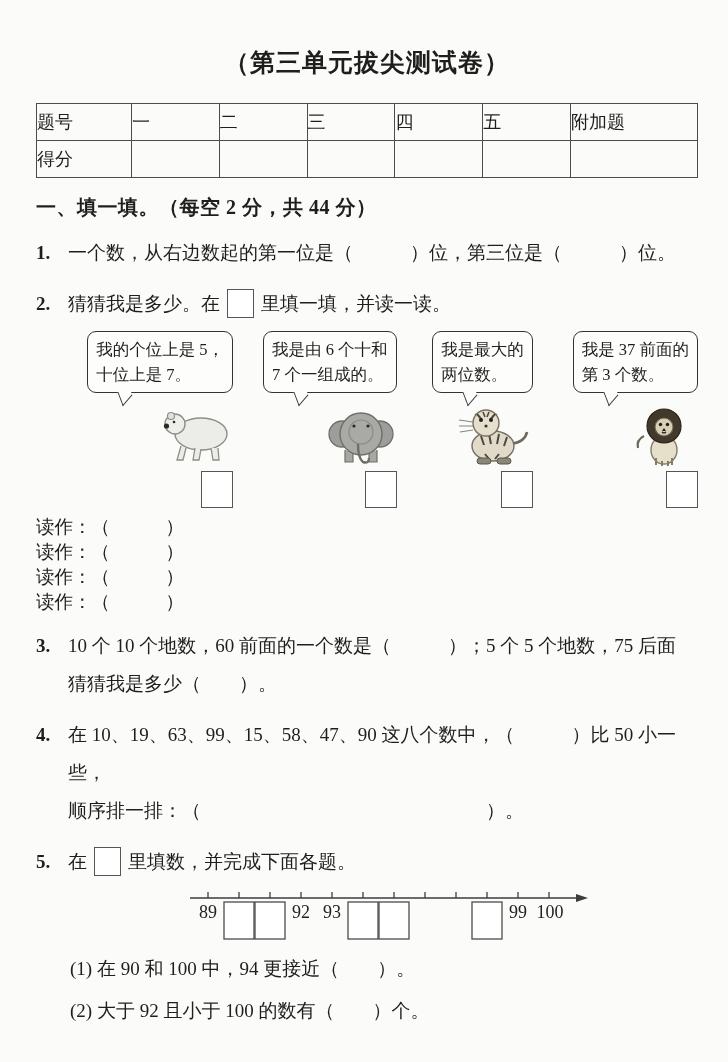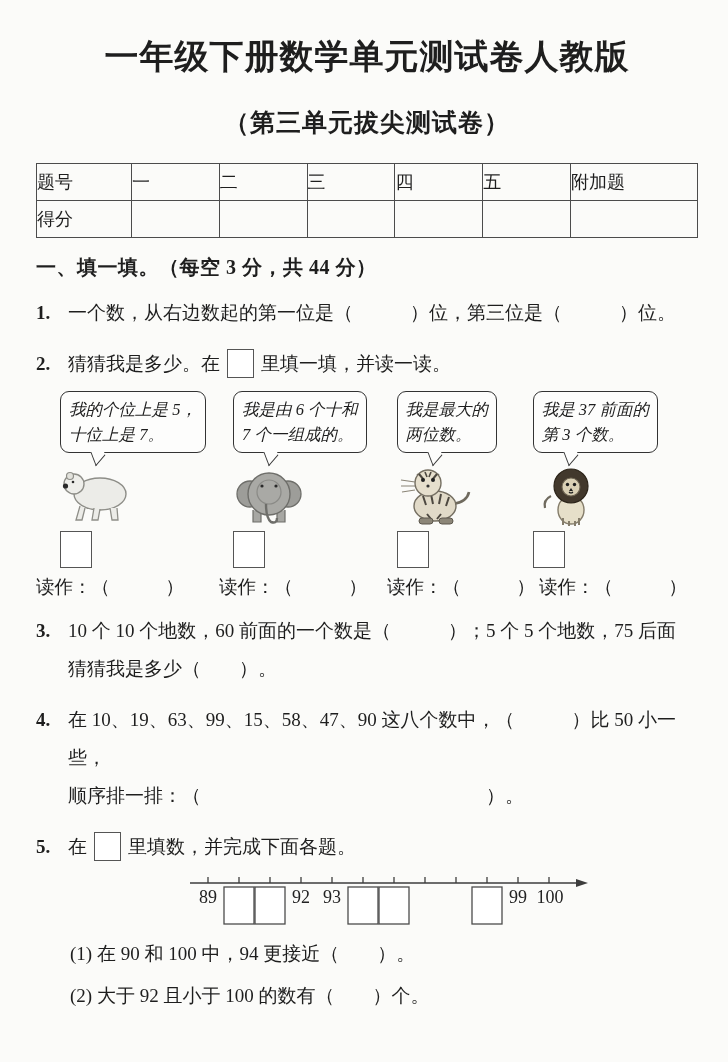--- a/index.html
+++ b/index.html
@@ -17,44 +17,43 @@
   td.wide { width:127px; }
   td.first { width:95px; }
   
   .section-head { font-size:20px; font-weight:bold; margin-top:16px; letter-spacing:.5px; }
   .q { display:flex; margin-top:13px; font-size:19px; line-height:38px; }
   .qnum { font-weight:bold; width:32px; flex:0 0 32px; }
   .qbody { flex:1; }
   .inline-box { display:inline-block; width:27px; height:29px; border:1.2px solid #555; vertical-align:-8px; margin:0 7px; background:#fff; }
   
   .bubble-grid { display:flex; margin-top:8px; padding-left:24px; }
-  .bub-col { display:flex; flex-direction:column; align-items:flex-start;font-style:italic; }
+  .bub-col { display:flex; flex-direction:column; align-items:flex-end; }
   .bub-col:nth-child(1){ width:178px; } .bub-col:nth-child(2){ width:168px; }
   .bub-col:nth-child(3){ width:140px; } .bub-col:nth-child(4){ width:170px; }
   .bubble { position:relative; border:1.6px solid #333; border-radius:9px; background:#fdfdfc;
             font-size:16.5px; line-height:25px; padding:5px 8px; white-space:nowrap; }
   .bubble::after { content:""; position:absolute; left:30px; bottom:-8.5px; width:13px; height:13px;
             background:#fdfdfc; border-right:1.6px solid #333; border-bottom:1.6px solid #333;
             transform:rotate(55deg) skew(14deg,14deg); }
   .animal { margin-top:13px; height:60px; }
   .ans-box { width:32px; height:37px; border:1.3px solid #555; background:#fff; margin-top:5px; }
-  .read-row { display:flex; margin-top:6px; font-size:18.5px; }
+  .read-row { display:flex; margin-top:6px; font-size:18.5px;flex-direction:column; }
   .read-row span:nth-child(1){ width:183px; } .read-row span:nth-child(2){ width:168px; }
   .read-row span:nth-child(3){ width:152px; } .read-row span:nth-child(4){ width:158px; }
   
   .numberline-wrap { margin:4px 0 0 150px; }
   .subq { margin:2px 0 0 34px; font-size:19px; line-height:40px; }
   svg text { font-family:"Liberation Serif","DejaVu Serif",serif; }
 </style>
 </head>
 <body>
 
 <div class="page">
 
-  <div class="title">一年级下册数学单元测试卷人教版</div>
   <div class="subtitle">（第三单元拔尖测试卷）</div>
 
   <table class="score">
     <tbody>
         <tr>
       <td class="first">题号</td>
       <td>一</td>
       <td>二</td>
       <td>三</td>
       <td>四</td>
@@ -66,21 +65,21 @@
       <td></td>
       <td></td>
       <td></td>
       <td></td>
       <td></td>
       <td></td>
     </tr>
   </tbody>
     </table>
 
-  <div class="section-head">一、填一填。（每空 3 分，共 44 分）</div>
+  <div class="section-head">一、填一填。（每空 2 分，共 44 分）</div>
 
   <div class="q">
     <span class="qnum">1.</span>
     <span class="qbody">一个数，从右边数起的第一位是（　　　）位，第三位是（　　　）位。</span>
   </div>
 
   <div class="q">
     <span class="qnum">2.</span>
     <span class="qbody"><span>猜猜我是多少。在</span><span class="inline-box"></span><span>里填一填，并读一读。</span></span>
   </div>

